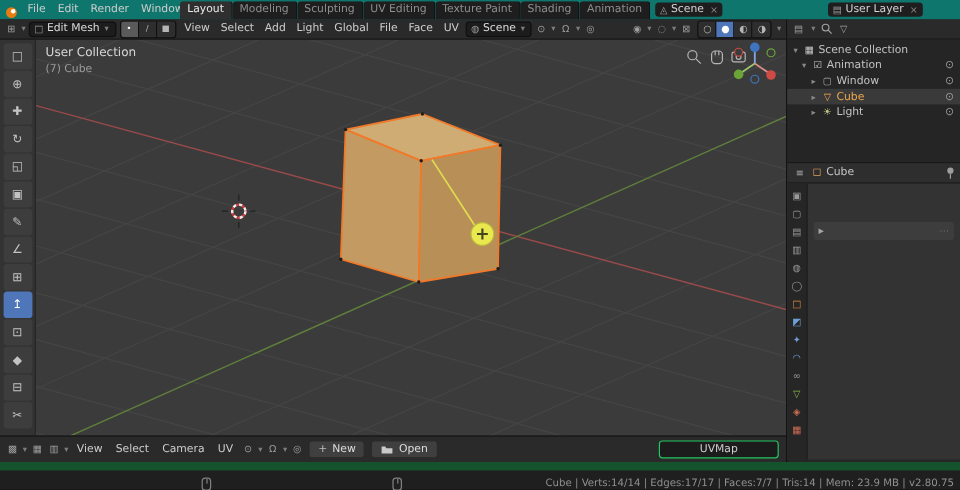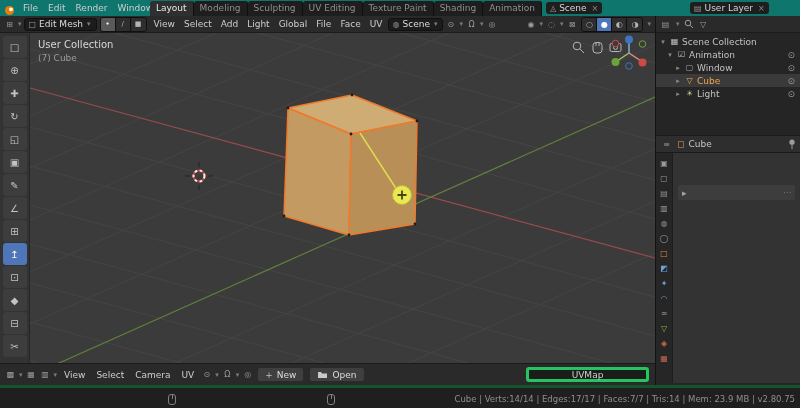--- a/index.html
+++ b/index.html
@@ -57,23 +57,23 @@
   .ptab:nth-child(8),.ptab:nth-child(9),.ptab:nth-child(10){color:#6f9fd8}
   .ptab:nth-child(12){color:#83b147}
   .ptab:nth-child(13),.ptab:nth-child(14){color:#cc6d52}
   .panel-row{position:absolute;left:22px;top:32px;right:5px;height:15px;background:#3d3d3d;border-radius:2px;display:flex;align-items:center;padding:0 4px;color:#a5a5a5}
   .grip{margin-left:auto;color:#777;font-size:8px}
   
   .uv-header{position:absolute;left:0;top:363px;width:655px;height:22px;background:#2a2a2a;border-top:1px solid #1a1a1a;display:flex;align-items:center;gap:1px;padding:0 4px;z-index:5}
   .uv-header .menu{line-height:22px;padding:0 5px}
   .btn{display:flex;align-items:center;gap:4px;background:#3f3f3f;border:1px solid #2a2a2a;border-radius:3px;height:15px;padding:0 7px;color:#ddd;margin:0 2px;white-space:nowrap}
   .btn .plus{color:#bcbcbc;font-size:9px}
-  .uvmap{margin-left:auto;margin-right:2px;width:123px;height:15px;background:#1c1c1c;border:3px solid #22c55e;border-radius:3px;display:flex;align-items:center;justify-content:center;color:#cfcfcf}
-  
-  .statusbar{position:absolute;left:0;top:385px;width:800px;height:23px;background:#1f1f1f;border-top:3px solid #14532d}
+  .uvmap{margin-left:auto;margin-right:2px;width:100px;height:15px;background:#1c1c1c;border:1px solid #22c55e;border-radius:3px;display:flex;align-items:center;justify-content:center;color:#cfcfcf}
+  
+  .statusbar{position:absolute;left:0;top:385px;width:800px;height:23px;background:#1f1f1f;border-top:7px solid #14532d}
   .stats{position:absolute;right:5px;top:0;line-height:22px;color:#8f8f8f;font-size:8.5px;white-space:nowrap}
   .mouse{position:absolute;top:6px;width:8px;height:11px;border:1px solid #828282;border-radius:3px}
   .mouse i{position:absolute;left:3px;top:0;width:1px;height:4px;background:#828282}
 </style>
 </head>
 <body>
 
 <div class="topbar">
   <div class="logo">
     <svg width="13" height="11">

